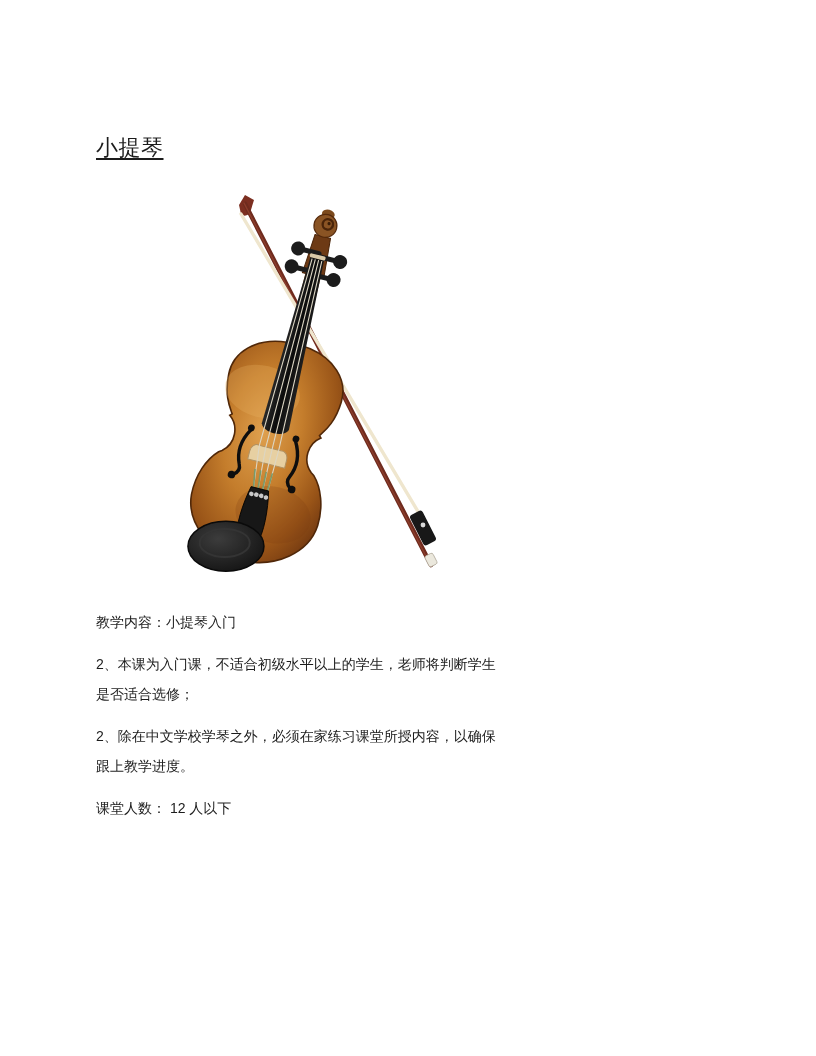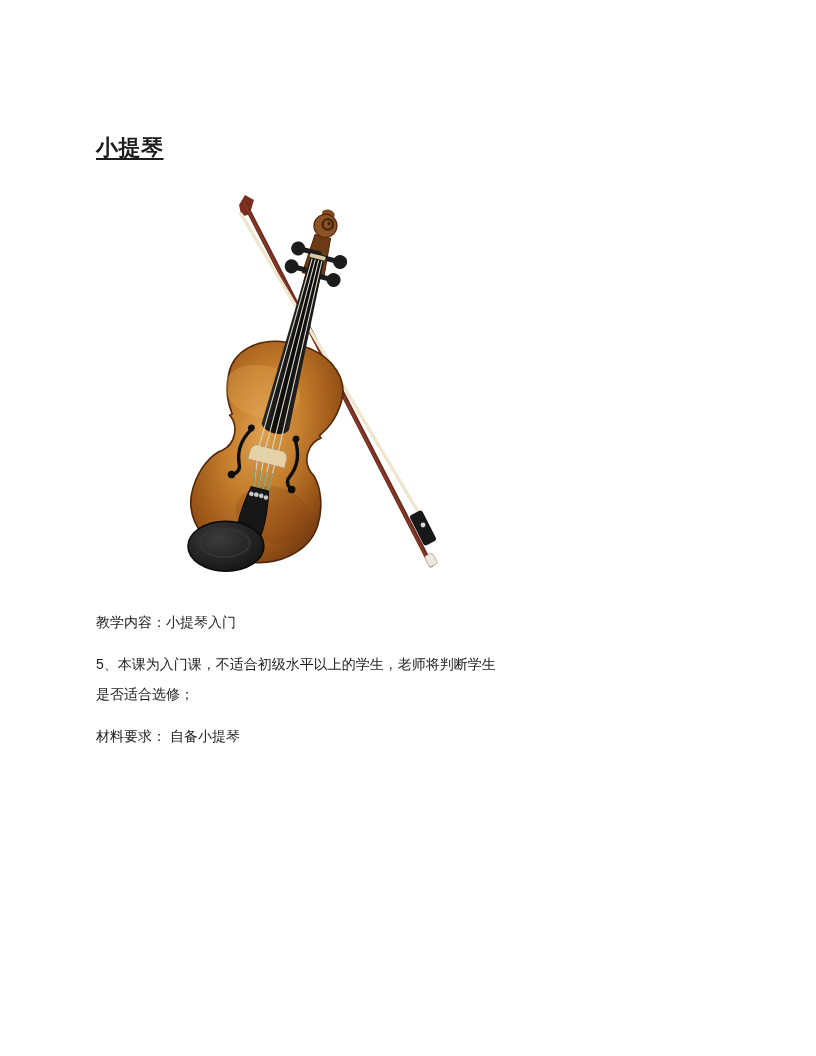--- a/index.html
+++ b/index.html
@@ -10,21 +10,21 @@
     background:#ffffff;
     box-sizing:border-box;
     padding:133px 96px 0 96px;
     font-family:"Liberation Sans","DejaVu Sans",sans-serif;
     color:#1c1c1c;
     overflow:hidden;
   }
   .doc-title {
     margin:0;
     font-size:22px;
-    font-weight:bold;
+    font-weight:normal;
     line-height:30px;
     letter-spacing:0.5px;
     text-decoration:underline;
     text-underline-offset:3px;
     text-decoration-thickness:2px;
   }
   .figure {
     width:280px; height:390px;
     margin:29px 0 25px 87px;
   }
@@ -132,17 +132,19 @@
           <circle cx="111" cy="307" r="2.3"></circle>
         </g>
 
         <ellipse cx="84" cy="364" rx="38" ry="25" transform="rotate(-14 84 364)" fill="url(#chin)" stroke="#0a0a0a" stroke-width="1.5"></ellipse>
         <ellipse cx="82" cy="361" rx="25" ry="14" transform="rotate(-14 82 361)" fill="none" stroke="#343434" stroke-width="2"></ellipse>
       </g>
     </svg>
   </div>
 
   <p class="para">教学内容：小提琴入门</p>
-  <p class="para">5、本课为入门课，不适合初级水平以上的学生，老师将判断学生
+  <p class="para">2、本课为入门课，不适合初级水平以上的学生，老师将判断学生
 是否适合选修；</p>
-  <p class="para">材料要求： 自备小提琴</p>
+  <p class="para">2、除在中文学校学琴之外，必须在家练习课堂所授内容，以确保
+跟上教学进度。</p>
+  <p class="para">课堂人数： 12 人以下</p>
 
 </div>
 
 </body></html>

